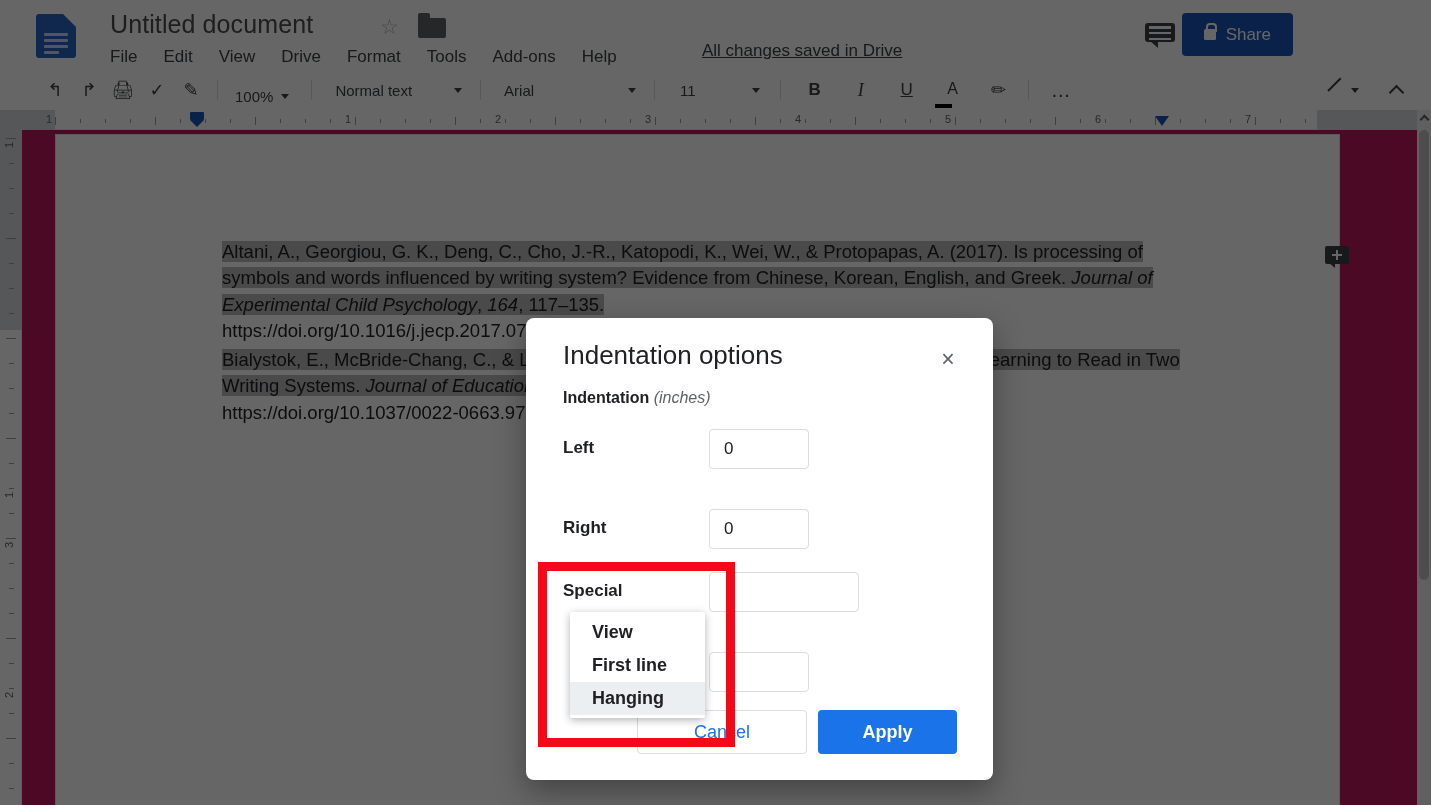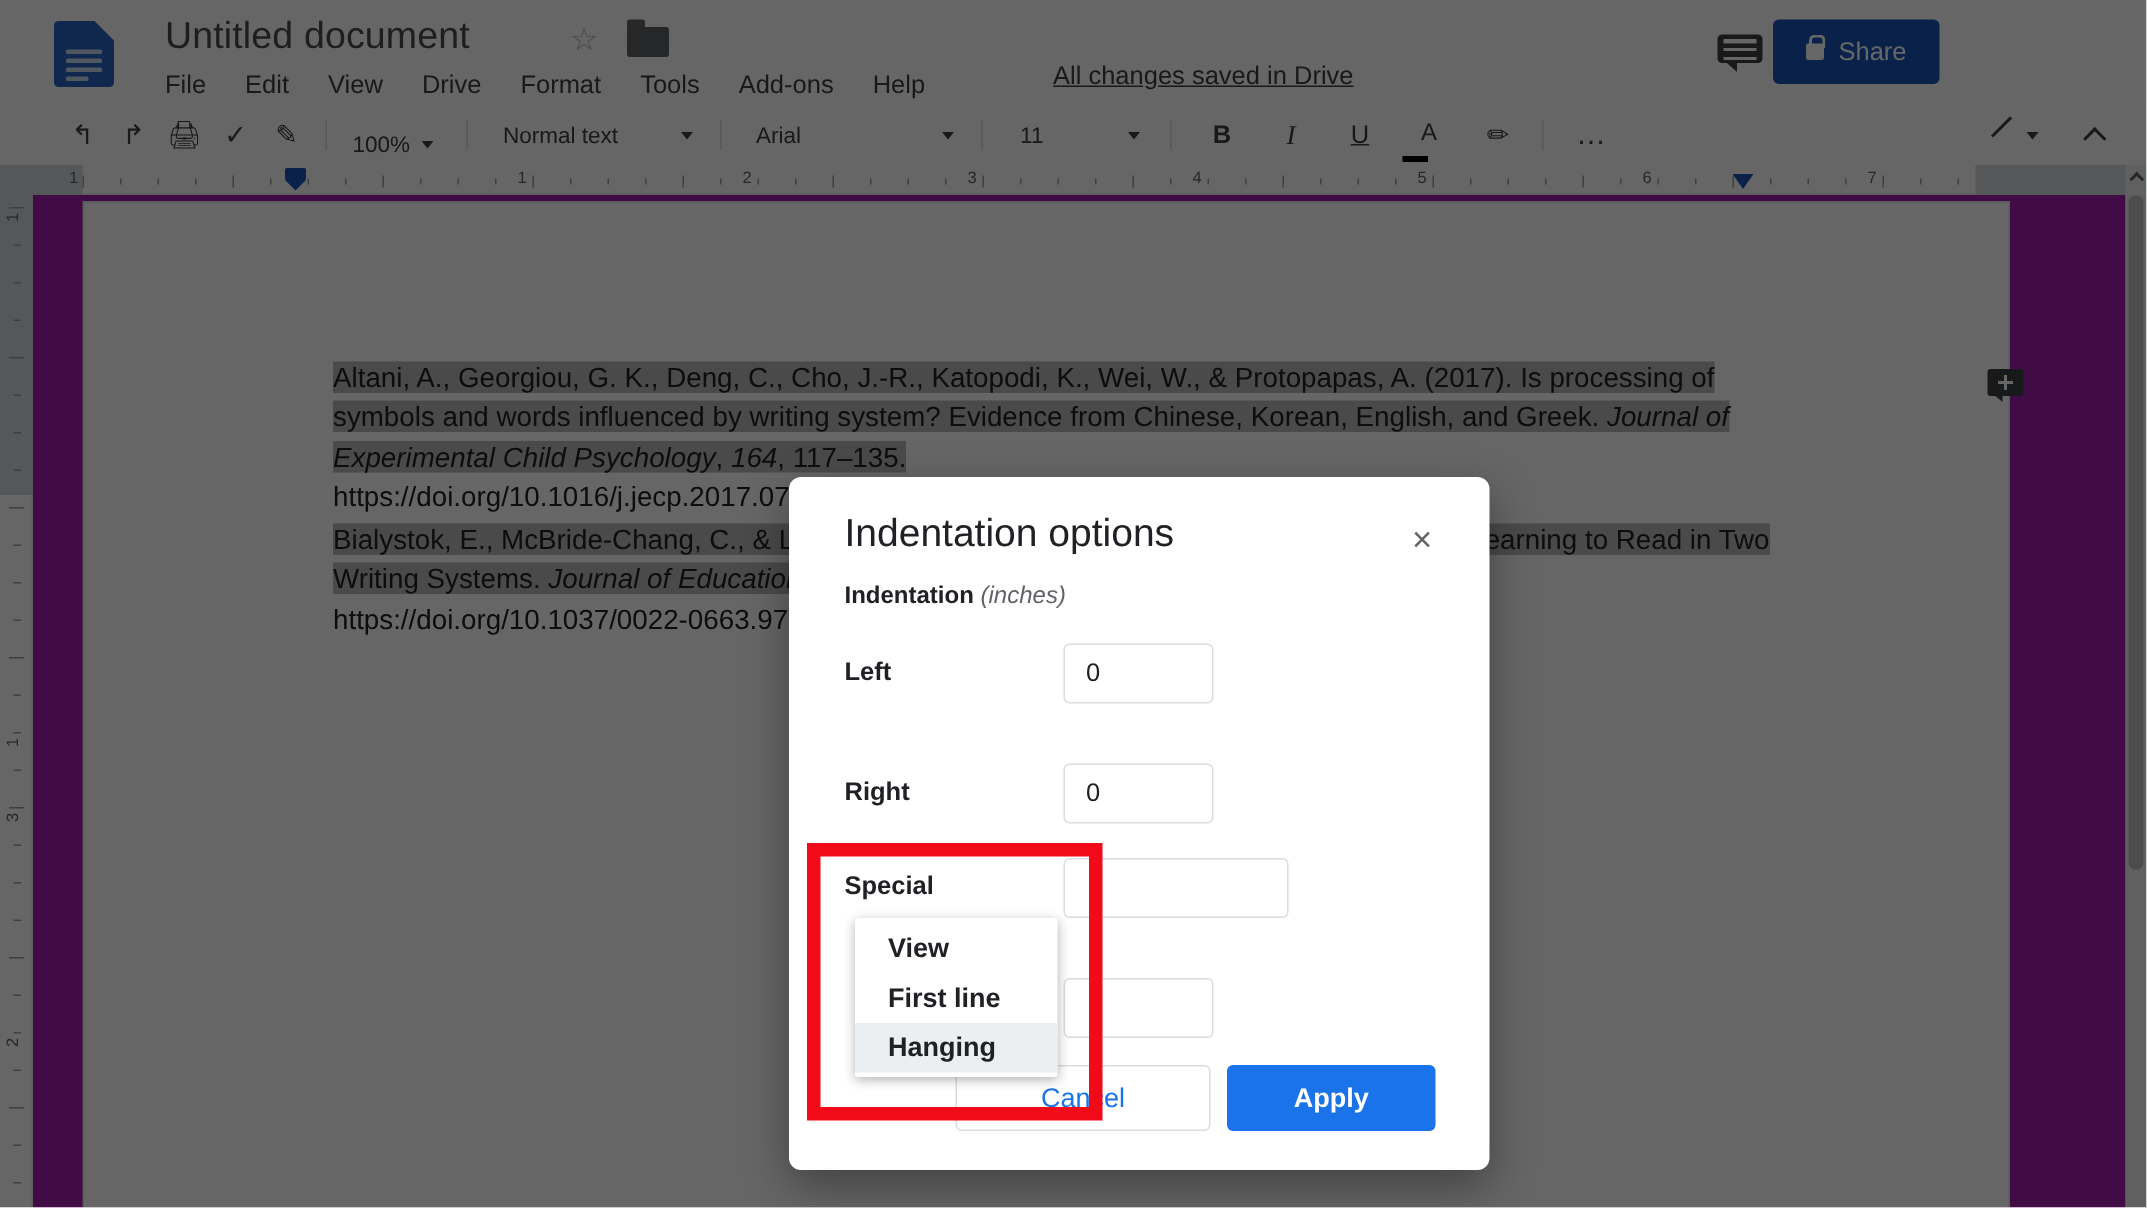--- a/index.html
+++ b/index.html
@@ -102,21 +102,21 @@
     border-left:7px solid transparent;border-right:7px solid transparent;border-top:10px solid #1a56b8;
   }
 
   .vruler{ position:absolute; left:0; top:130px; width:22px; height:675px; background:#fff; border-right:1px solid #e8eaed; }
   .vruler .vzone{ position:absolute; left:0; width:22px; background:#d8dade; }
   .vtick{ position:absolute; left:9px; width:5px; height:1px; background:#9aa0a6; }
   .vtick.maj{ left:6px; width:10px; }
   .vnum{ position:absolute; left:3px; font-size:11px; color:#5f6368; transform:rotate(-90deg); transform-origin:left top; }
 
   
-  .canvas{ position:absolute; left:22px; top:130px; right:14px; bottom:0; background:#a21caf;text-decoration:underline; }
+  .canvas{ position:absolute; left:22px; top:130px; right:14px; bottom:0; background:#be185d;text-decoration:underline; }
   .page{
     position:absolute; left:34px; top:5px; width:1283px; height:690px;
     background:#fff; box-shadow:0 0 0 1px #e0e0e0;
   }
   .para{
     position:absolute; left:166px; font-size:18.5px; line-height:26.3px; color:#202124;
     width:975px; font-family:"Liberation Sans", sans-serif;
   }
   .para span.hl{ background:#b9b9b9; }
   .para i{ font-style:italic; }

